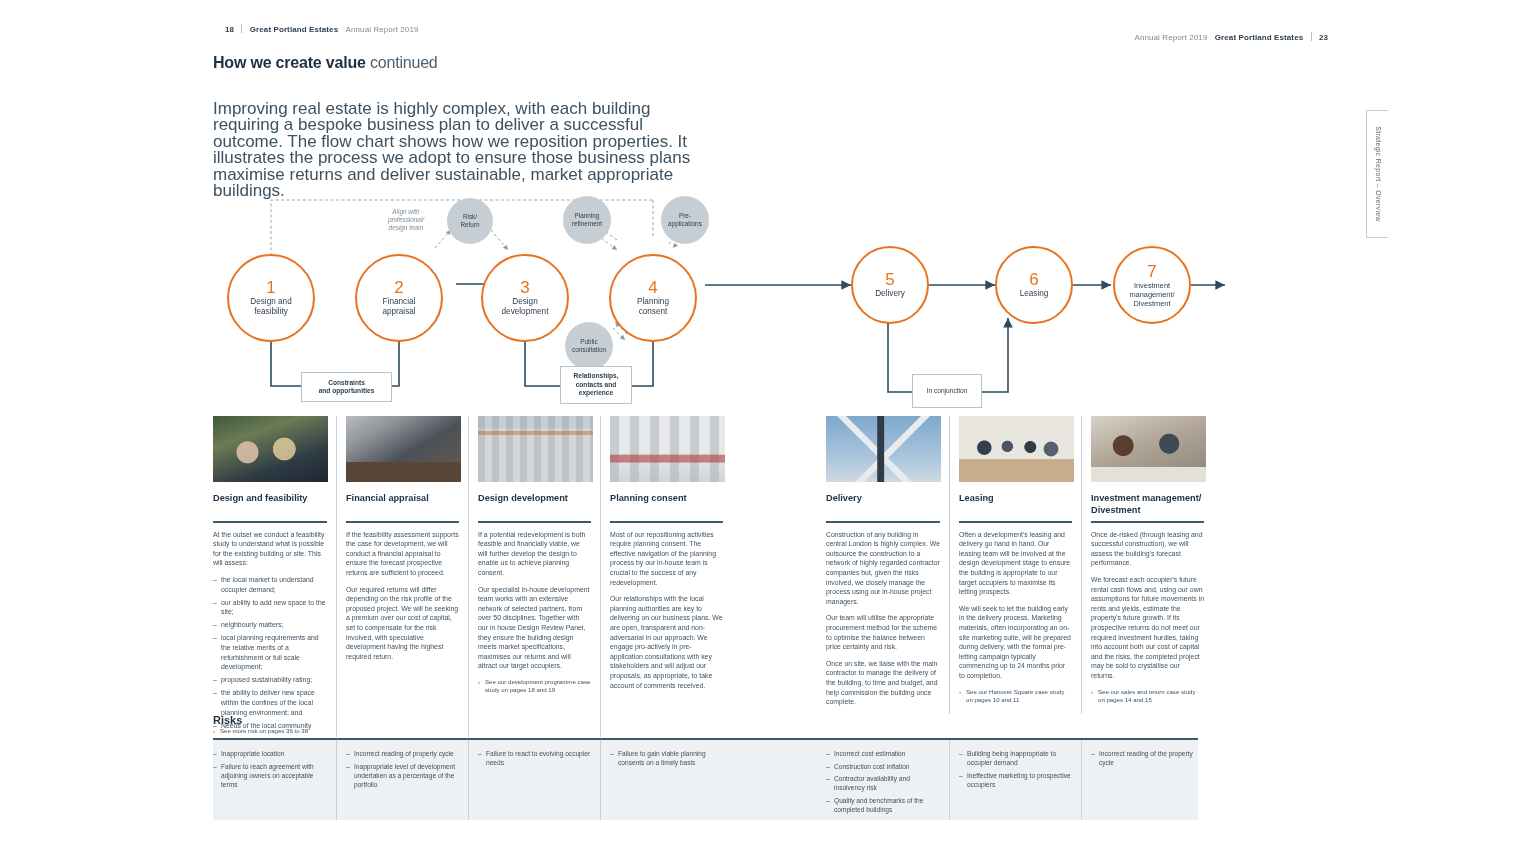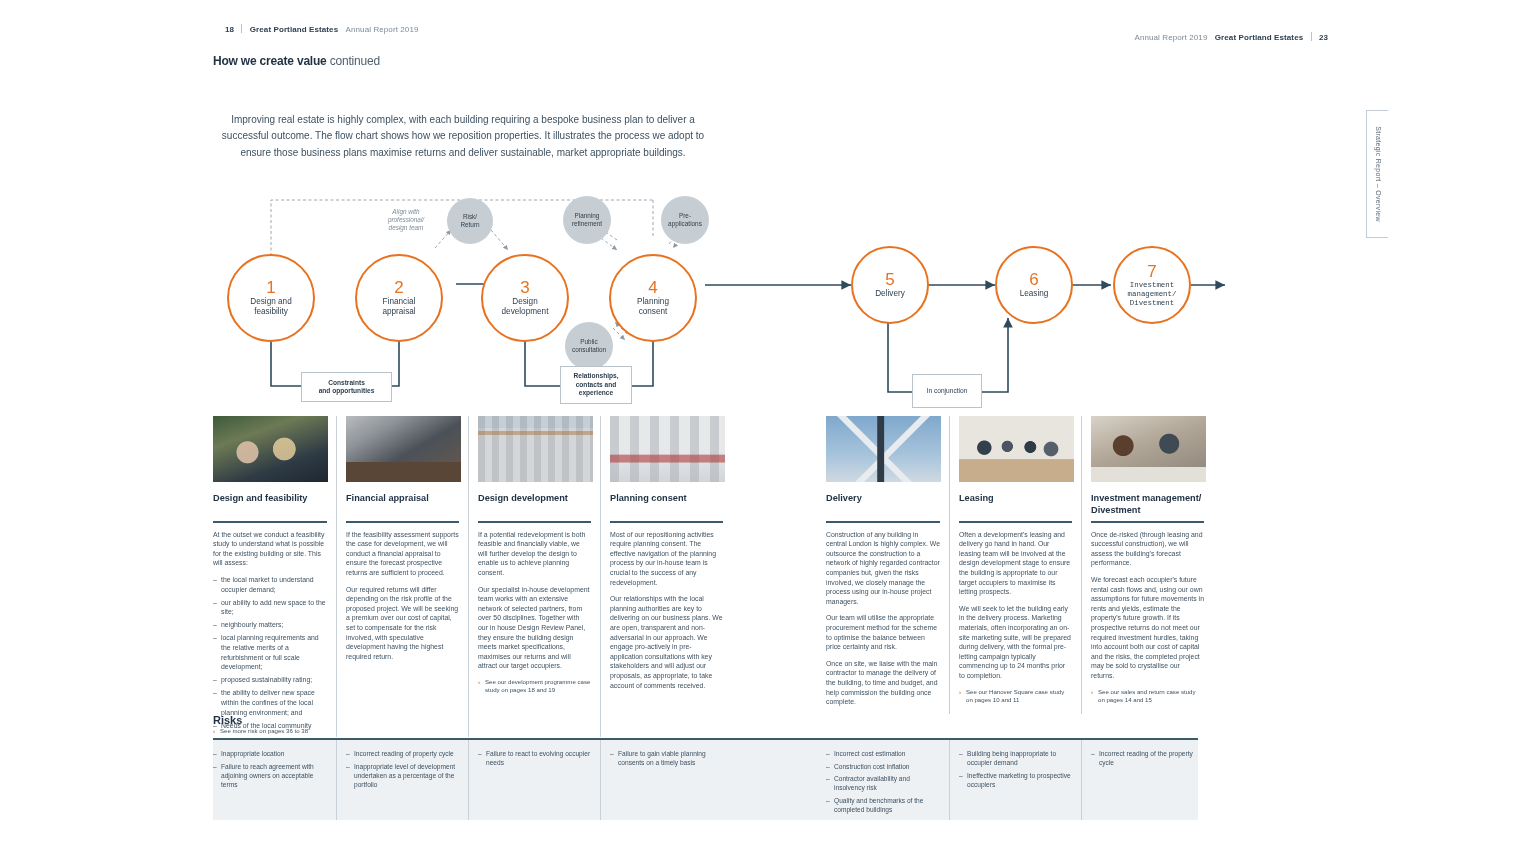--- a/index.html
+++ b/index.html
@@ -17,25 +17,25 @@
   
   .runhead { position:absolute; top:24px; font-size:8px; letter-spacing:.1px; white-space:nowrap; }
   .runhead-left { left:225px; }
   .runhead-right { right:212px;margin-top:8px; }
   .rh-num { font-weight:bold; color:#2e3f4f; }
   .rh-rule { display:inline-block; width:1px; height:9px; background:#b9c3cc; margin:0 5px; vertical-align:-1px; }
   .rh-co { font-weight:bold; color:#2e3f4f; }
   .rh-rep { color:#7d8b97; margin-left:5px; }
 
   
-  .title { position:absolute; left:213px; top:54px; font-size:12px; font-weight:bold; color:#1f3142; letter-spacing:-.2px; }
+  .title { position:absolute; left:213px; top:54px; font-size:16px; font-weight:bold; color:#1f3142; letter-spacing:-.2px; }
   .title .cont { font-weight:normal; color:#4d5f6e; }
 
   
-  .intro { position:absolute; left:213px; top:112px; width:500px; font-size:10px; line-height:16.4px; color:#3d5161;text-align:center; }
+  .intro { position:absolute; left:213px; top:101px; width:500px; font-size:17px; line-height:16.4px; color:#3d5161; }
 
   
   .sidetab { position:absolute; right:152px; top:110px; width:22px; height:128px; border:1px solid #c3ccd4; border-right:none; }
   .sidetab span {
     position:absolute; left:50%; top:50%;
     transform:translate(-50%,-50%) rotate(90deg);
     transform-origin:center;
     white-space:nowrap; font-size:7px; color:#5a6b7a; letter-spacing:.3px;
   }
 
@@ -202,21 +202,21 @@
     <div class="node" style="left:638px; top:66px; width:78px; height:78px; top:58px;">
       <span class="num">5</span>
       <span class="lbl" style="white-space:pre-line">Delivery</span>
     </div>
     <div class="node" style="left:782px; top:58px; width:78px; height:78px;">
       <span class="num">6</span>
       <span class="lbl" style="white-space:pre-line">Leasing</span>
     </div>
     <div class="node" style="left:900px; top:58px; width:78px; height:78px;">
       <span class="num">7</span>
-      <span class="lbl" style="white-space:pre-line; font-size:7.4px; line-height:9px;font-family:Liberation Mono, monospace;">Investment
+      <span class="lbl" style="white-space:pre-line; font-size:7.4px; line-height:9px;">Investment
 management/
 Divestment</span>
     </div>
 
 
     <div class="sat" style="left:234px; top:10px; width:46px; height:46px;">
       <span style="white-space:pre-line">Risk/
 Return</span>
     </div>
     <div class="sat" style="left:350px; top:8px; width:48px; height:48px;">

